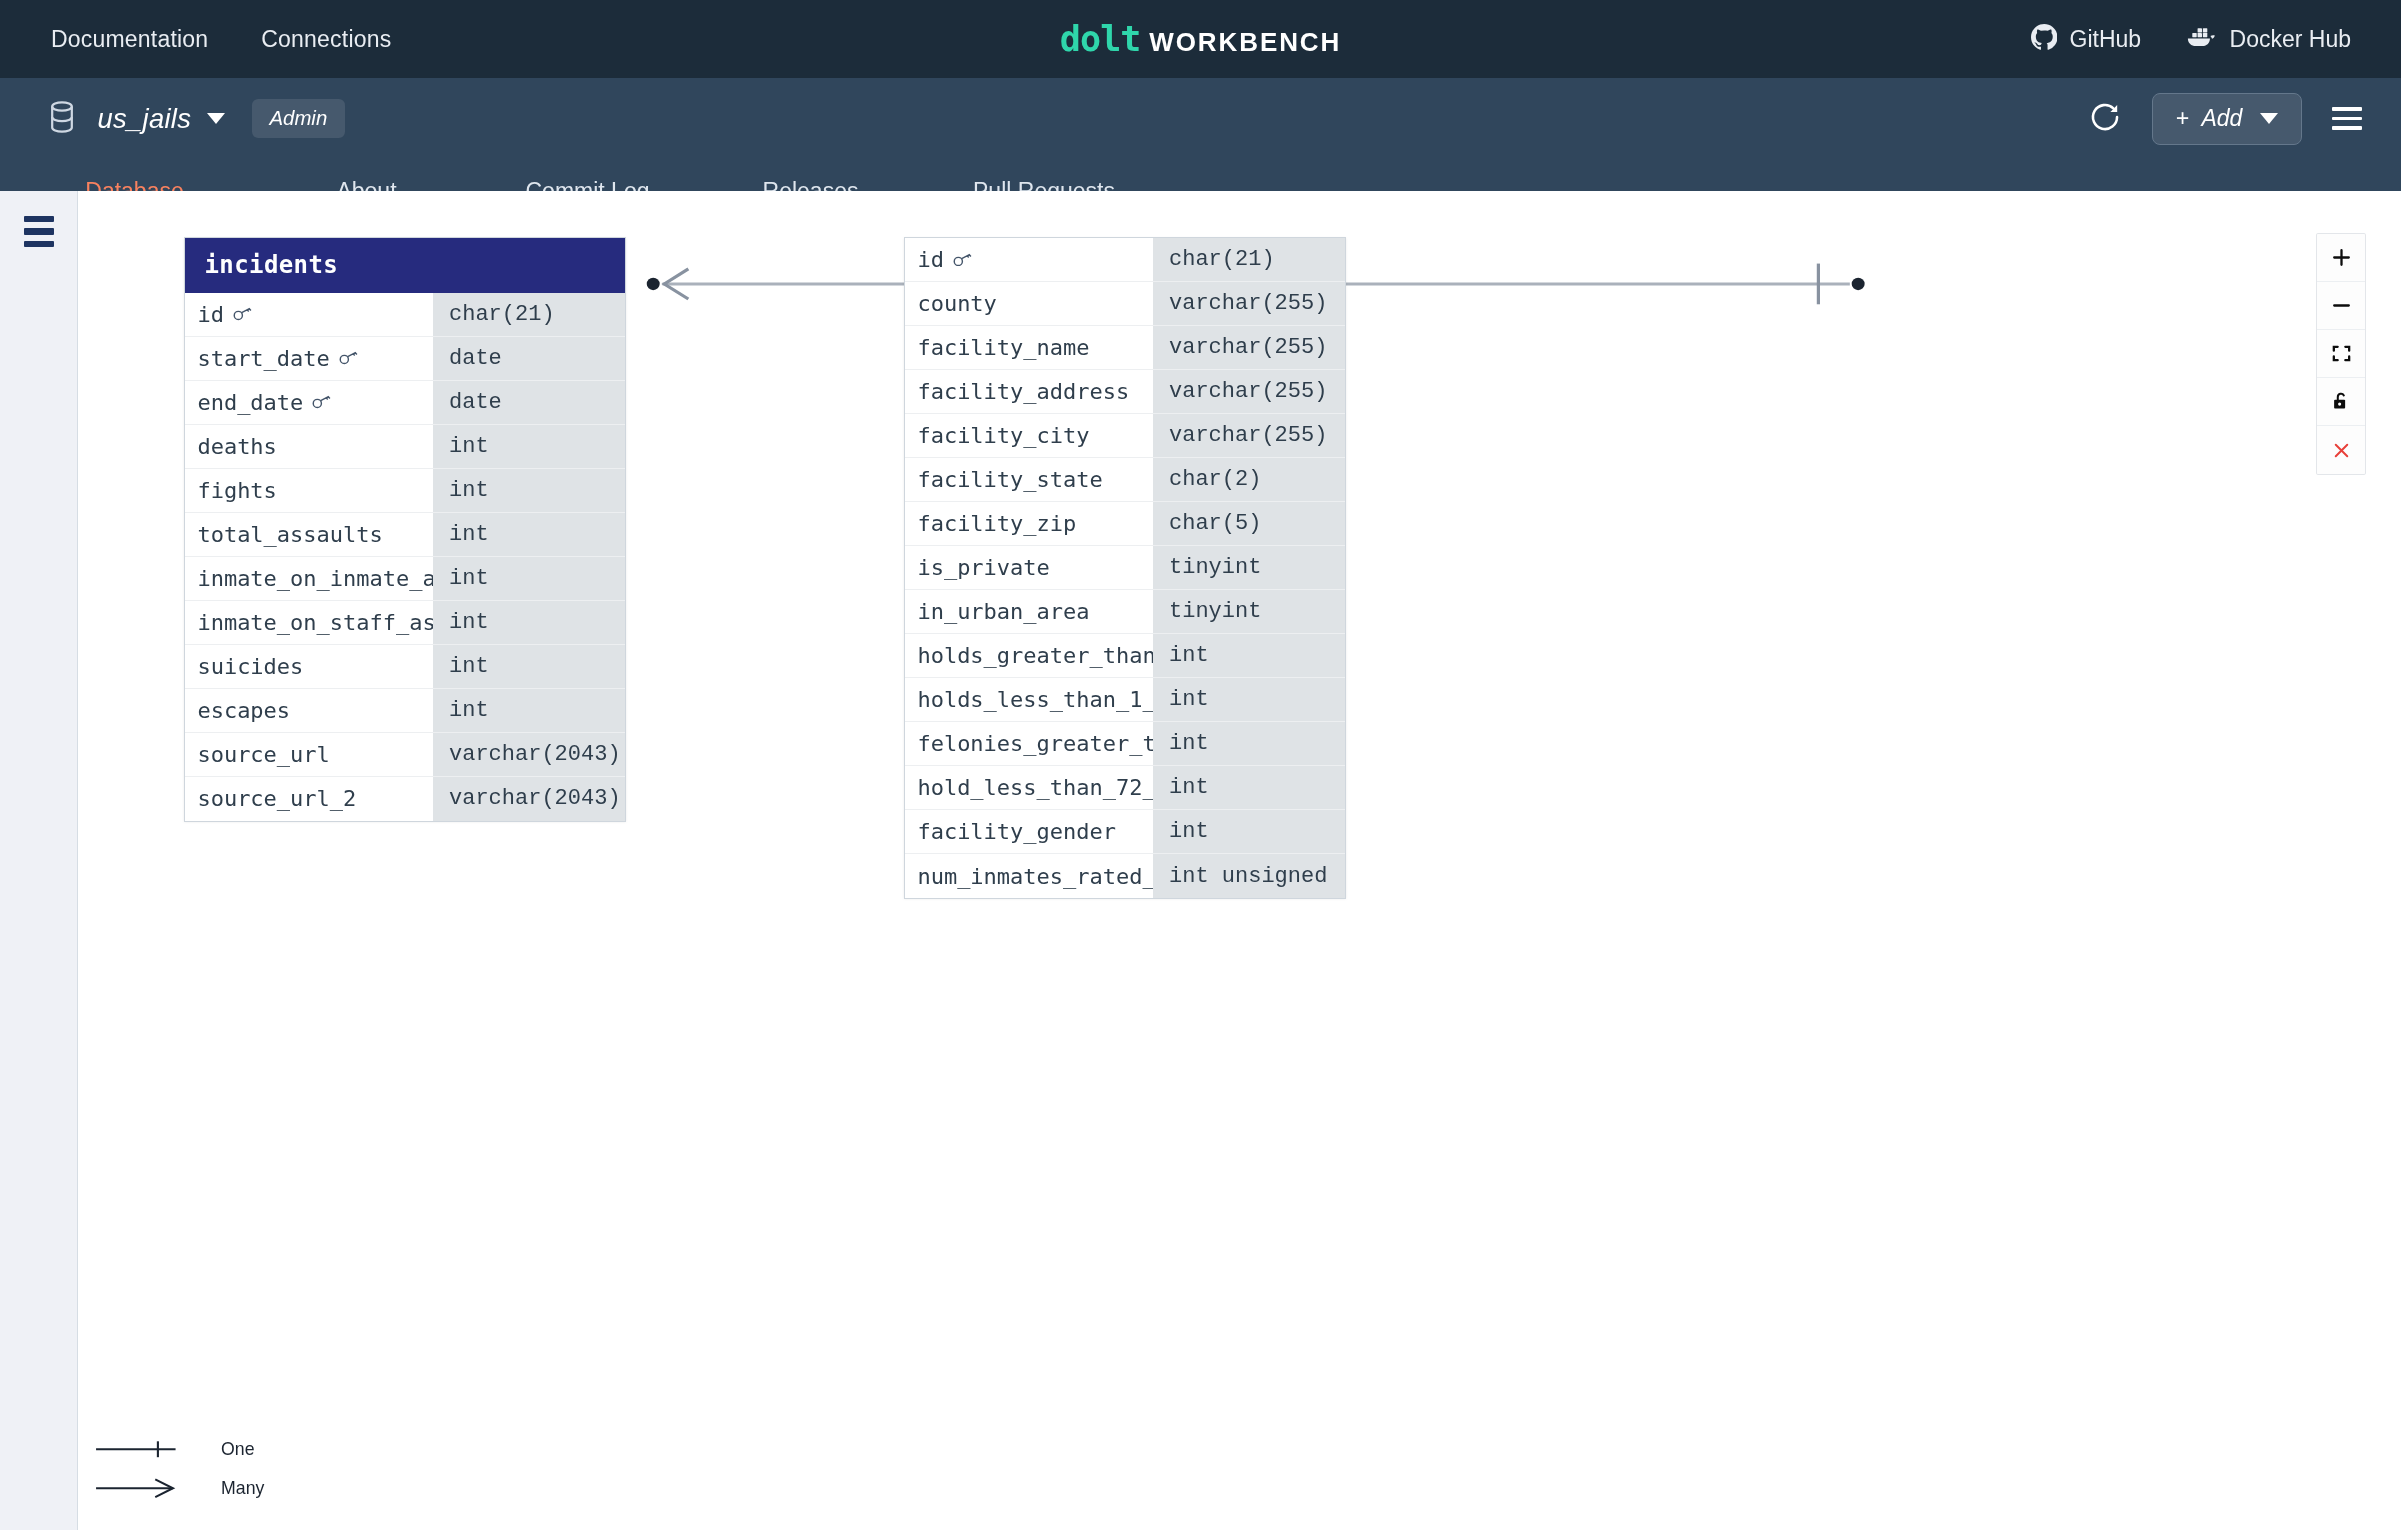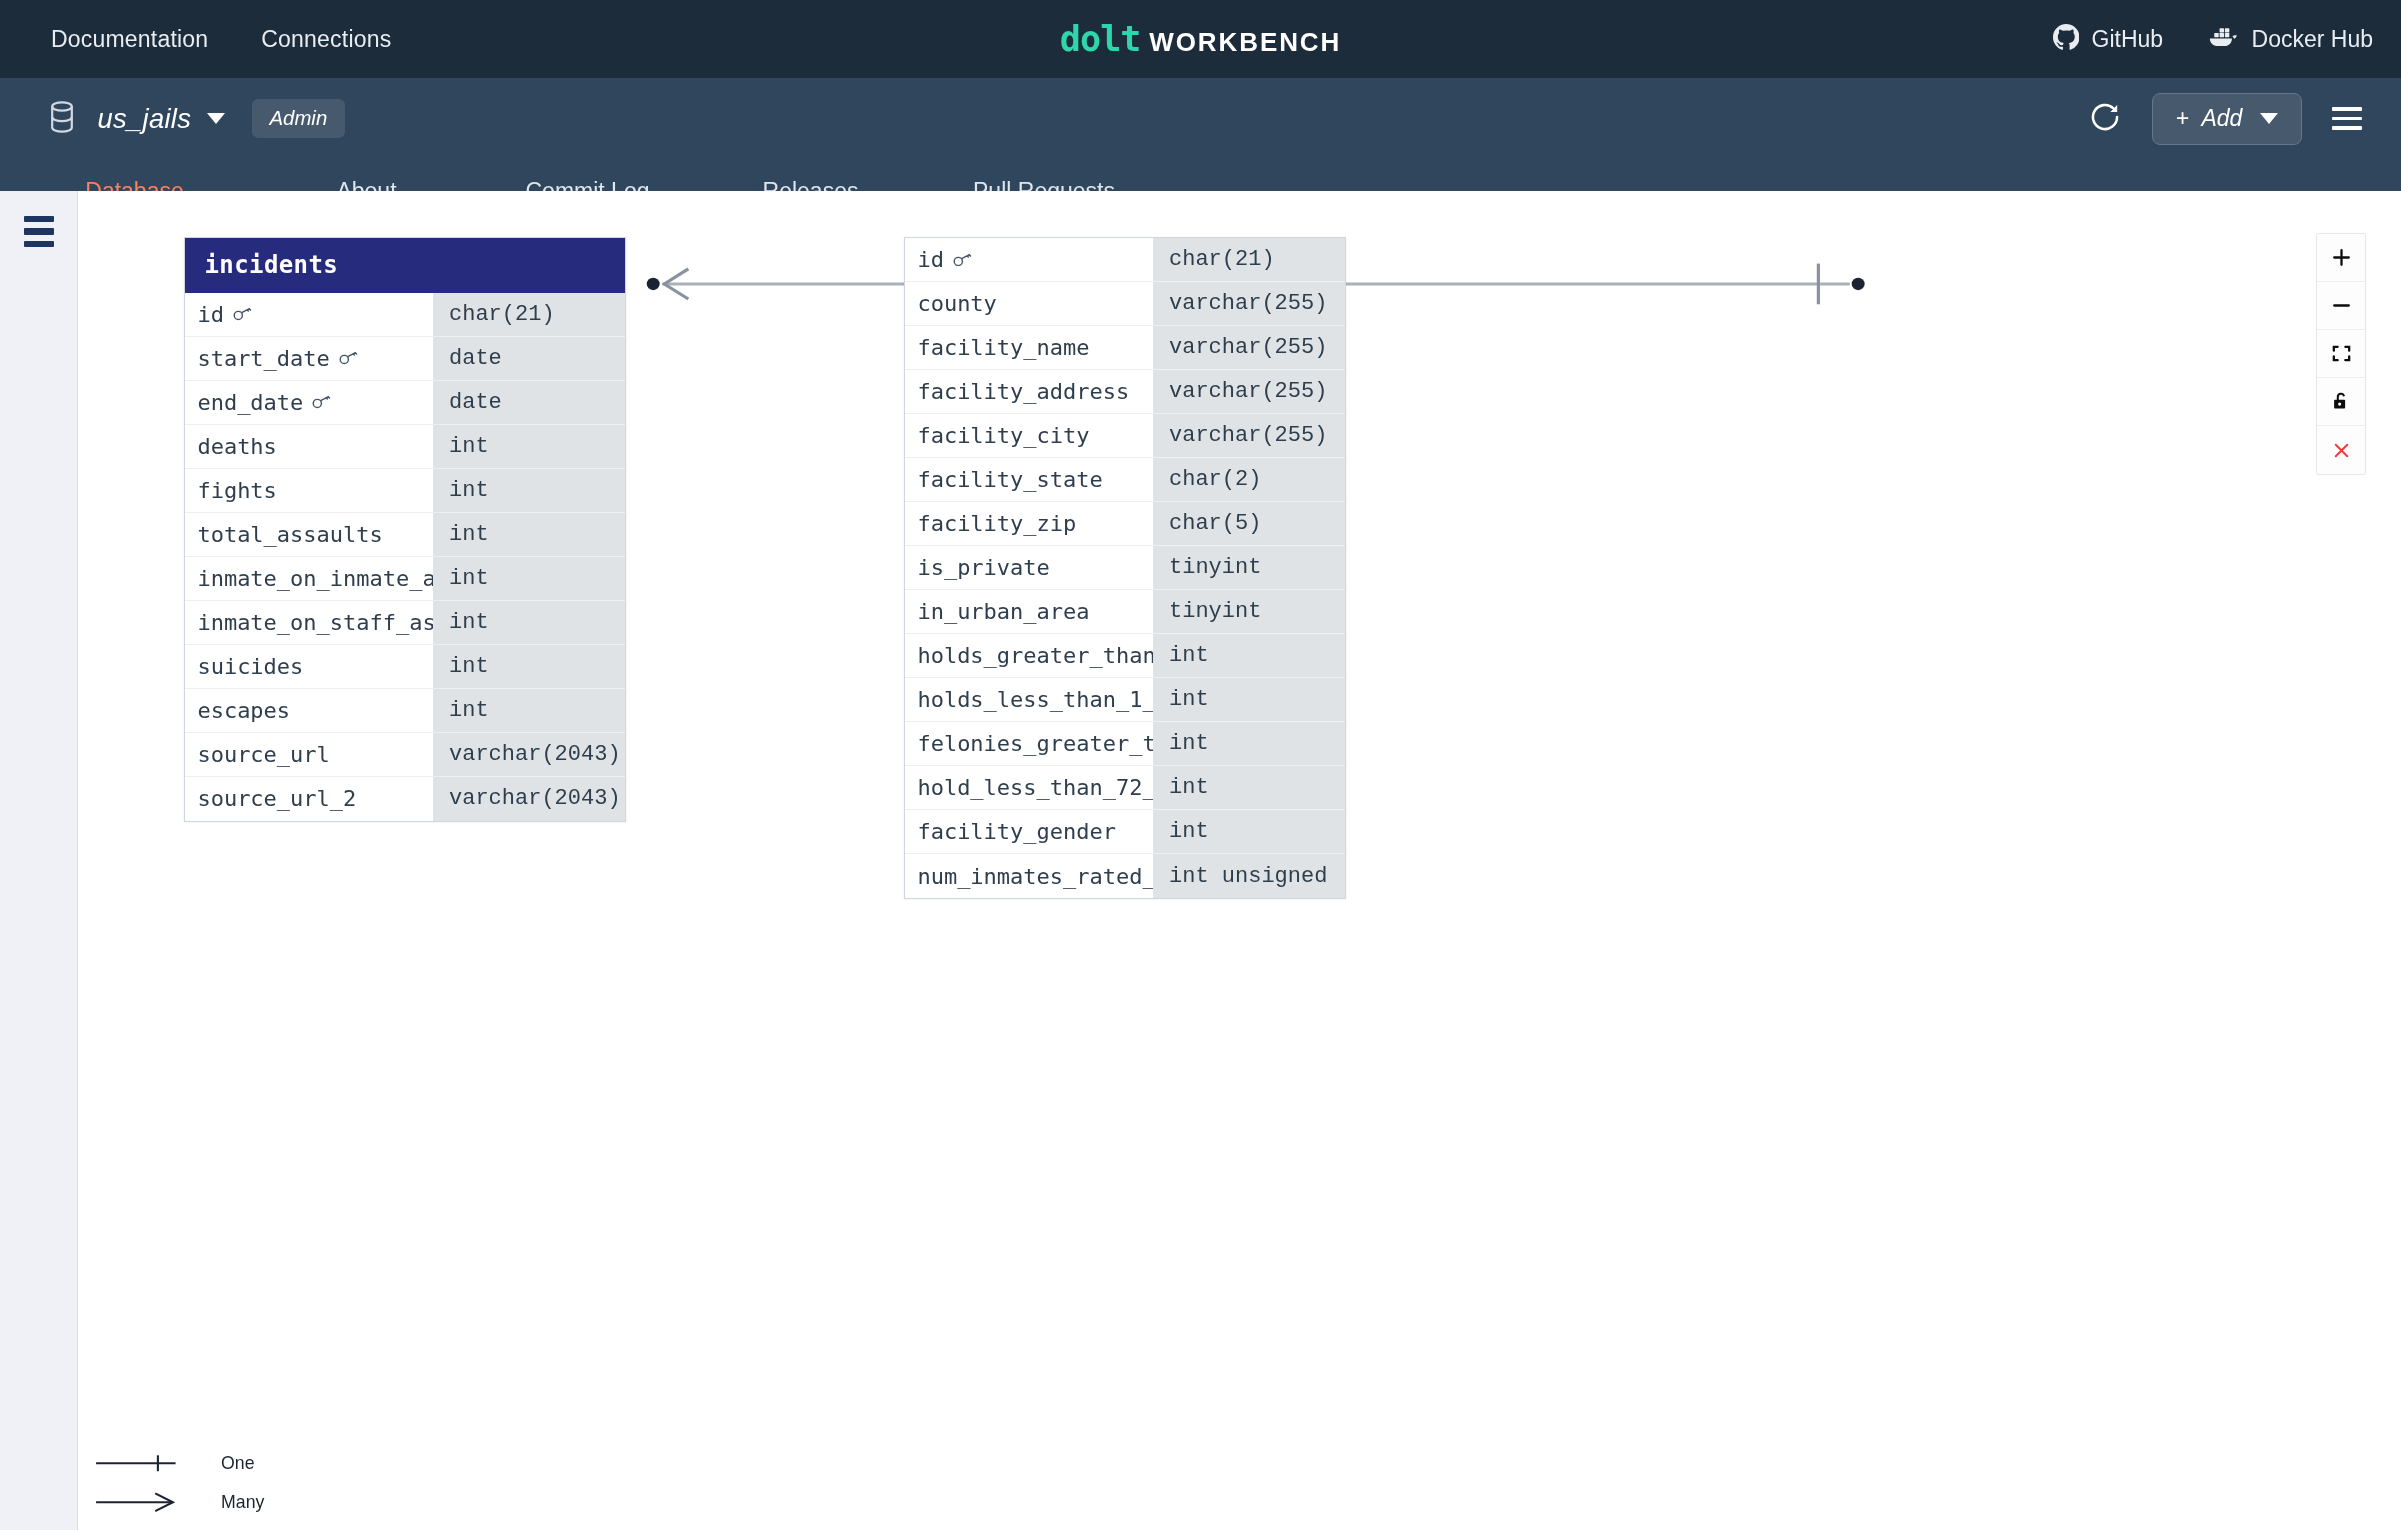--- a/index.html
+++ b/index.html
@@ -25,21 +25,21 @@
     display: flex; align-items: baseline; gap: 8.8px;
   }
   .brand-dolt {
     color: #2fd6ab; font-family: "DejaVu Sans Mono", monospace;
     font-size: 35px; font-weight: 700; letter-spacing: -0.9px; text-align: right;
   }
   .brand-wb {
     color: #ffffff; font-size: 26px; font-weight: 700; letter-spacing: 1.9px;
   }
   .topbar-right {
-    margin-left: auto; display: flex; align-items: center; gap: 46px; padding-right: 28px;
+    margin-left: auto; display: flex; align-items: center; gap: 46px; padding-right: 50px;
   }
   .tb-item { display: flex; align-items: center; gap: 12.4px; cursor: pointer; }
   .tb-item span.lbl { color: #e9edf2; font-size: 23px; }
 
   
   .dbheader { background: #30465c; height: 113px; position: relative; }
   .dbrow { display: flex; align-items: center; height: 81px; padding: 0 39px 0 46px; font-style: italic; }
   .db-name {
     color: #ffffff; font-size: 27.4px; font-weight: 400; margin-left: 19.5px; letter-spacing:0.3px;
   }
@@ -112,21 +112,21 @@
   #tbl-jails { left: 826px; top: 46px; width: 442px; }
   #tbl-jails .er-col-names { width: 248px; }
 
   .edge-svg { position:absolute; left:0; top:0; width:100%; height:100%; pointer-events:none; }
   .edge-label {
     position:absolute; font-family: "Liberation Sans", sans-serif;
     font-size: 23px; color:#20262e; background:#fff; padding: 0 8px;
   }
 
   
-  .legend { position:absolute; left: 10.6px; bottom: 9px; }
+  .legend { position:absolute; left: 10.6px; bottom: 23px; }
   .legend-row { display:flex; align-items:center; height: 39px; }
   .legend-lbl { font-size: 17.7px; color:#1b2430; margin-left: 26.5px; }
 
   
   .zoomctl {
     position:absolute; right: 35px; top: 42px; width: 50px;
     background:#fdfdfd; border:0.9px solid #e3e6ea; border-radius:1.8px;
     display:flex; flex-direction:column;
   }
   .zbtn {

